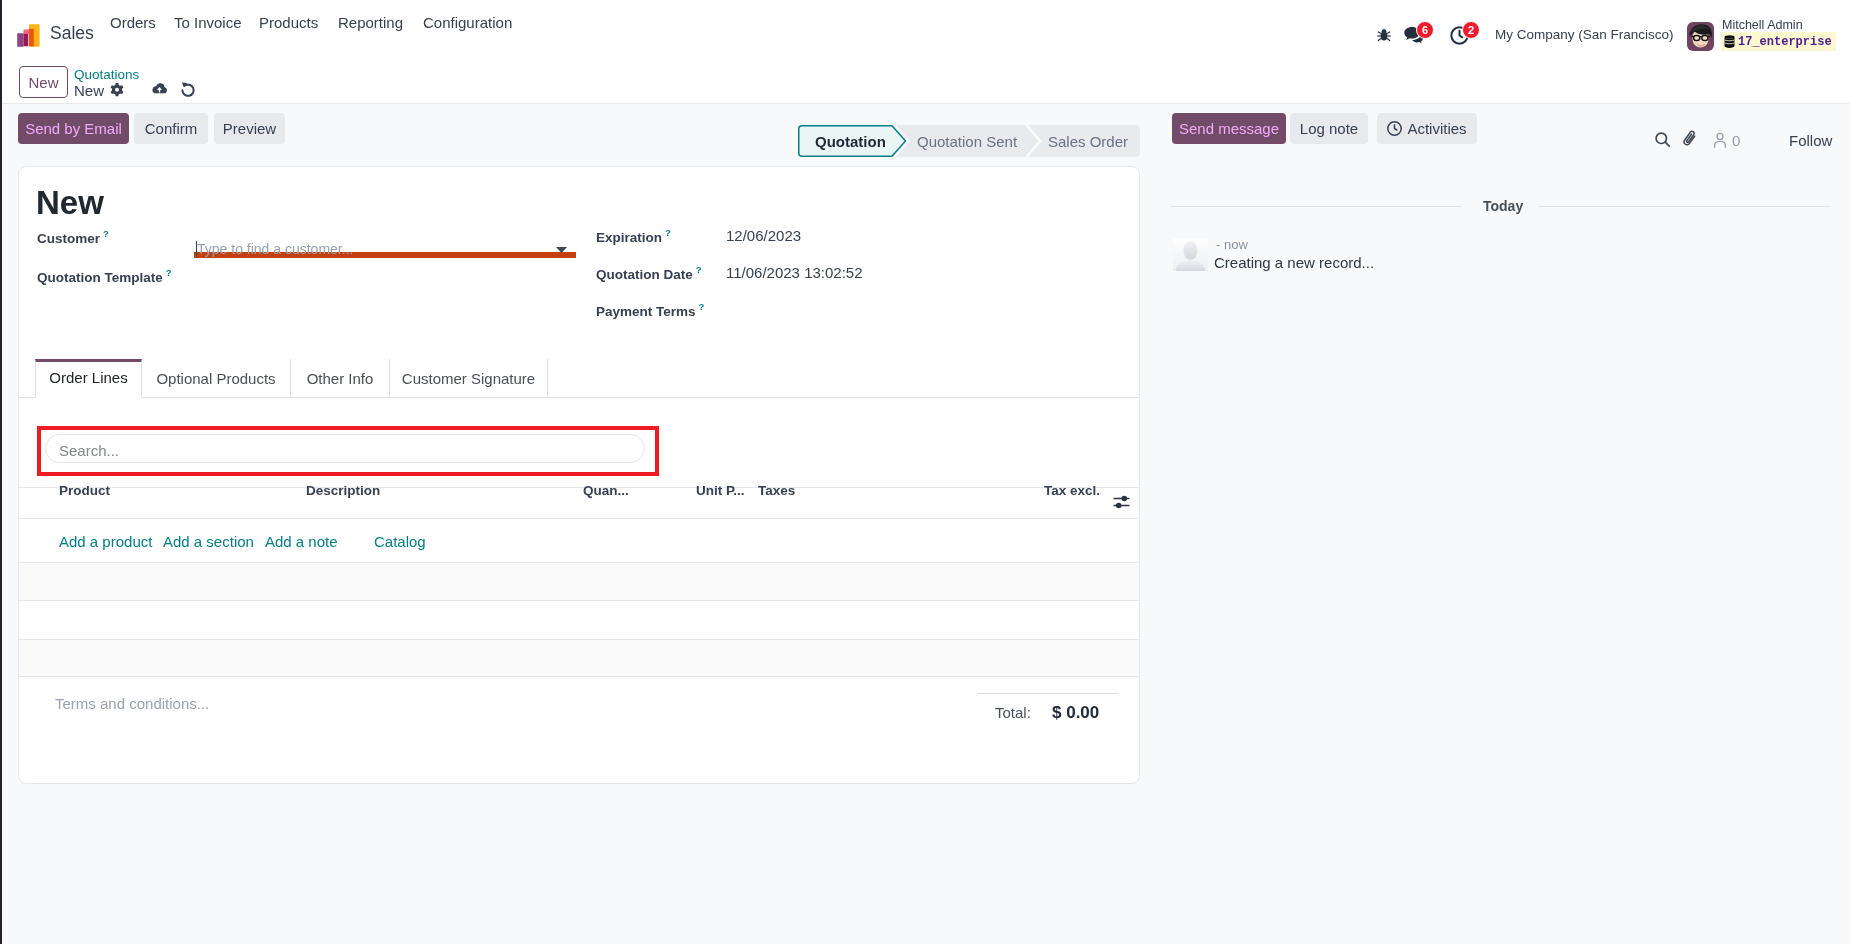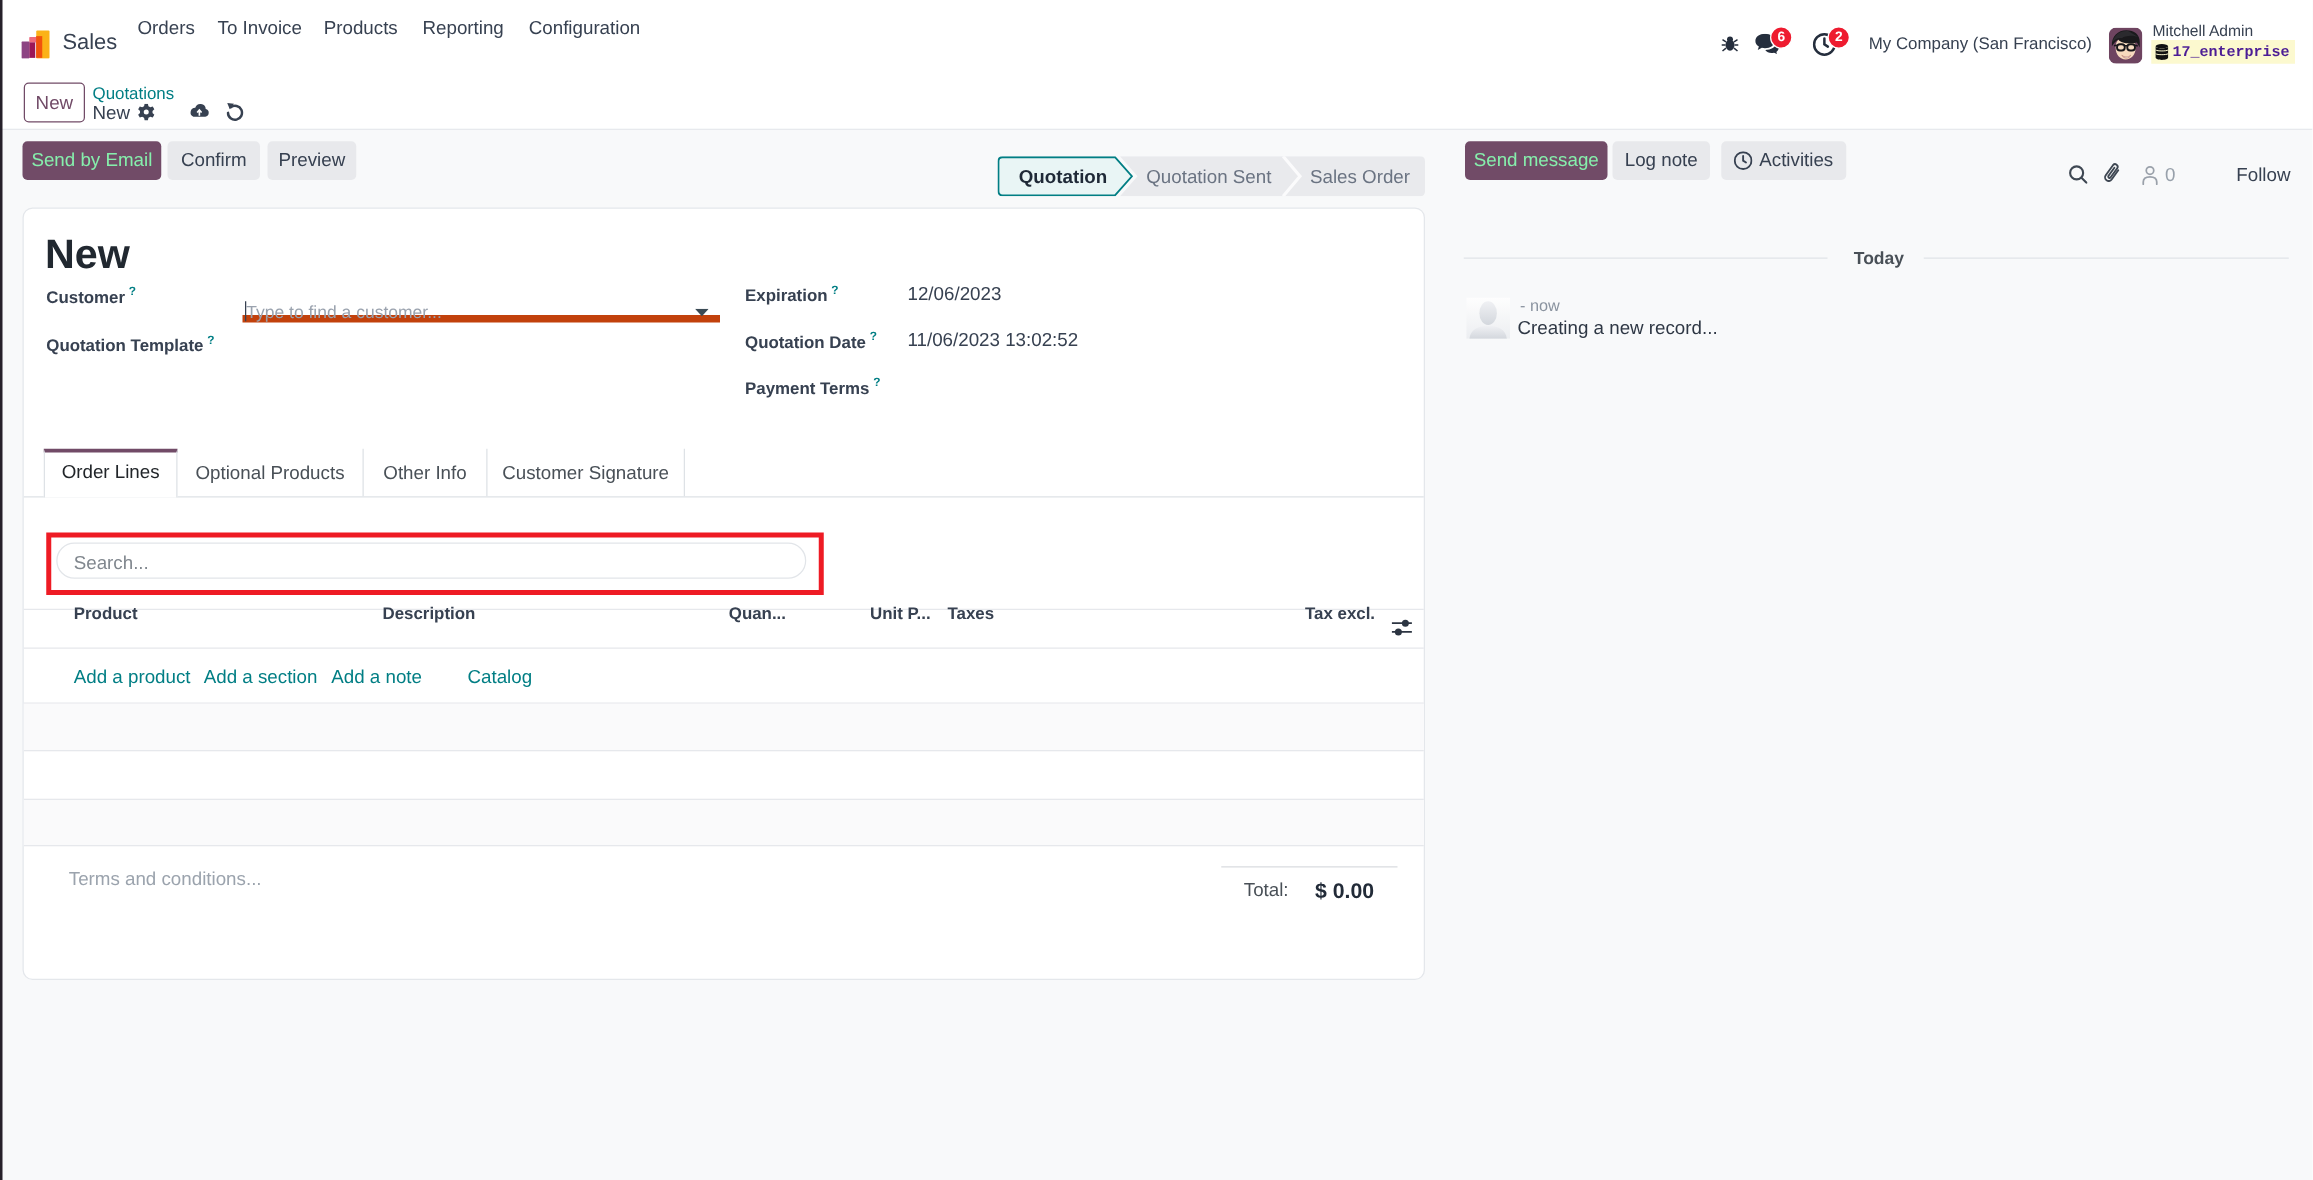--- a/index.html
+++ b/index.html
@@ -4,21 +4,21 @@
 <style>
   * { margin:0; padding:0; box-sizing:border-box; }
   html,body { width:1850px; height:944px; overflow:hidden; }
   body { font-family:"Liberation Sans", sans-serif; background:#fff; position:relative; color:#374151; }
   .abs { position:absolute;margin-top:12px; }
   .hdr { position:absolute; left:0; top:0; width:1850px; height:103px; background:#fff; }
   .content { position:absolute; left:0; top:103px; width:1850px; height:841px; background:#F8F9FA; border-top:1px solid #E7E9ED; }
   .leftedge { position:absolute; left:0; top:0; width:2px; height:944px; background:#26212a; z-index:50; }
   .navitem { position:absolute; top:14px; font-size:15px; color:#374151; }
   .btn { position:absolute; height:31px; border-radius:4px; font-size:15px; display:flex; align-items:center; justify-content:center; font-weight:500; }
-  .btn-primary { background:#714B67; color:#86efac; }
+  .btn-primary { background:#714B67; color:#f0abfc; }
   .btn-gray { background:#e8e9ec; color:#374151; }
   .lbl { position:absolute; font-size:13.5px; font-weight:600; color:#374151; }
   .q { color:#017E84; font-size:9.5px; font-weight:600; vertical-align:6px; margin-left:3px; }
   .val { position:absolute; font-size:15px; color:#374151; }
   .teal { color:#017E84; }
 </style>
 </head>
 <body>
 
   <div class="hdr"></div>

